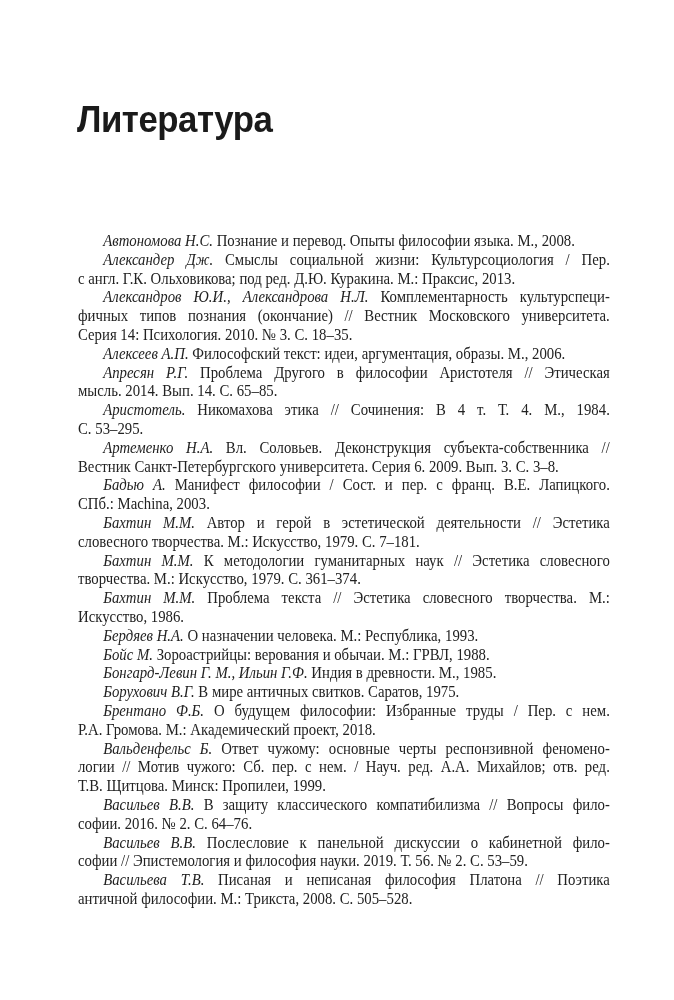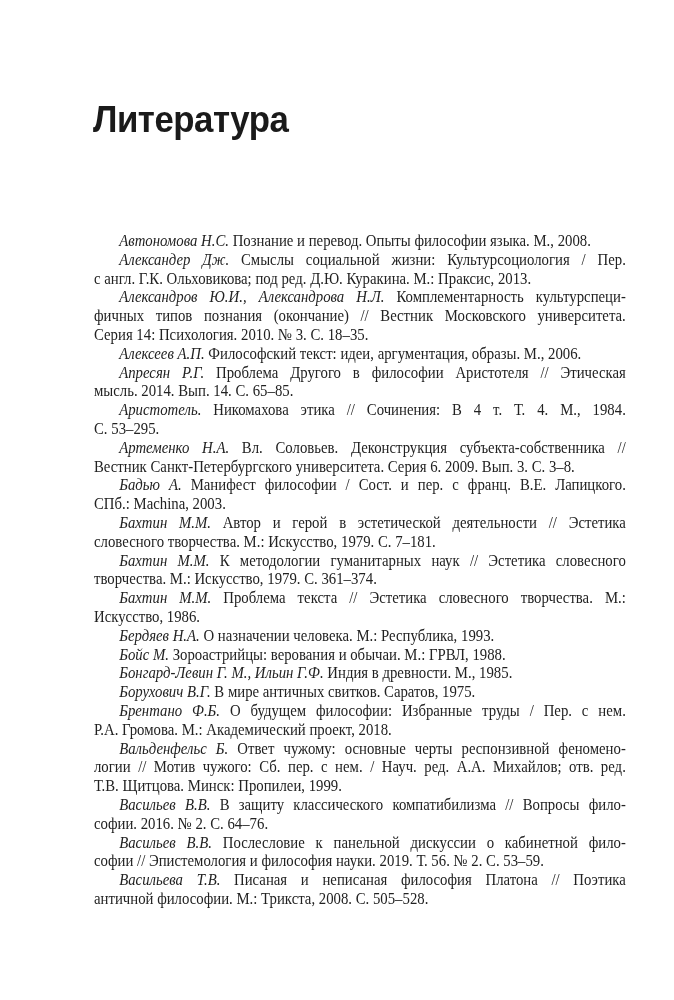--- a/index.html
+++ b/index.html
@@ -6,21 +6,20 @@
   body {
     width: 674px; height: 1000px;
     overflow: hidden;
     background: #ffffff;
     font-family: "Liberation Serif", serif;
   }
   .page {
     position: relative;
     width: 598px; height: 1000px;
     background: var(--bg, #ffffff);
-    margin-left: 16px;
   }
   .title {
     position: absolute;
     left: 77px; top: 100px;
     margin: 0;
     font-family: "Liberation Sans", sans-serif;
     font-weight: 700;
     font-size: 37px;
     line-height: 1.1;
     letter-spacing: -0.5px;

